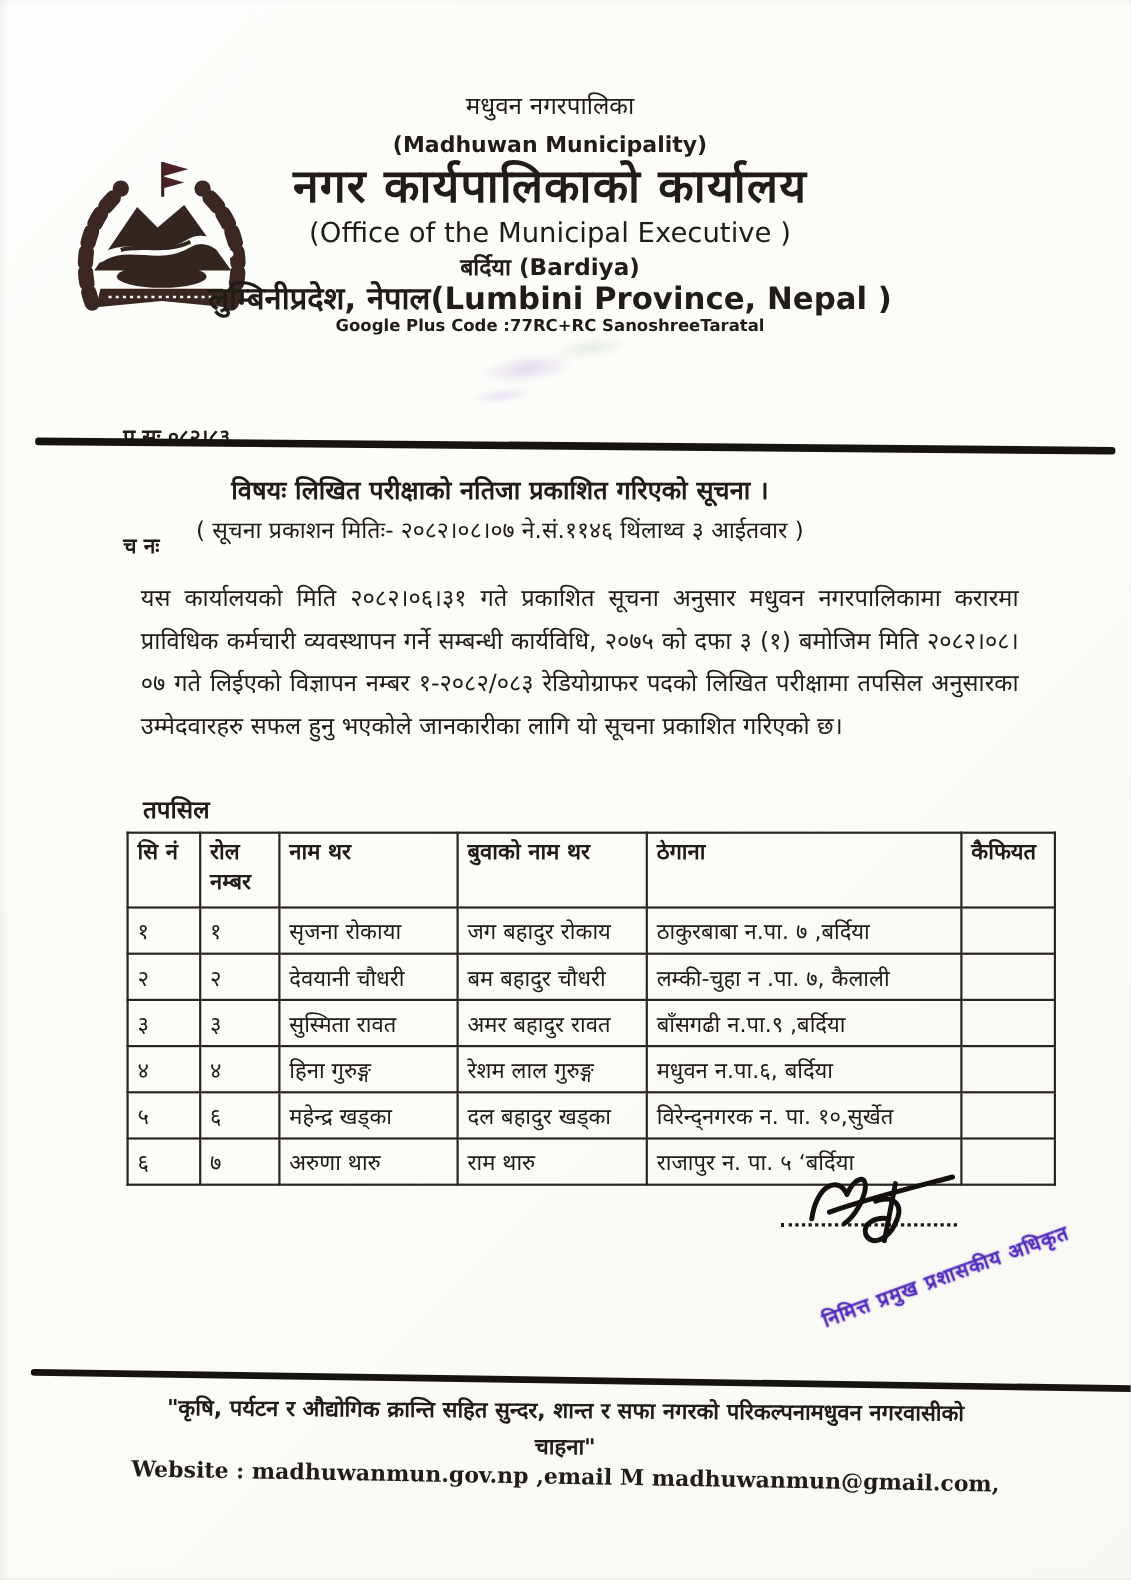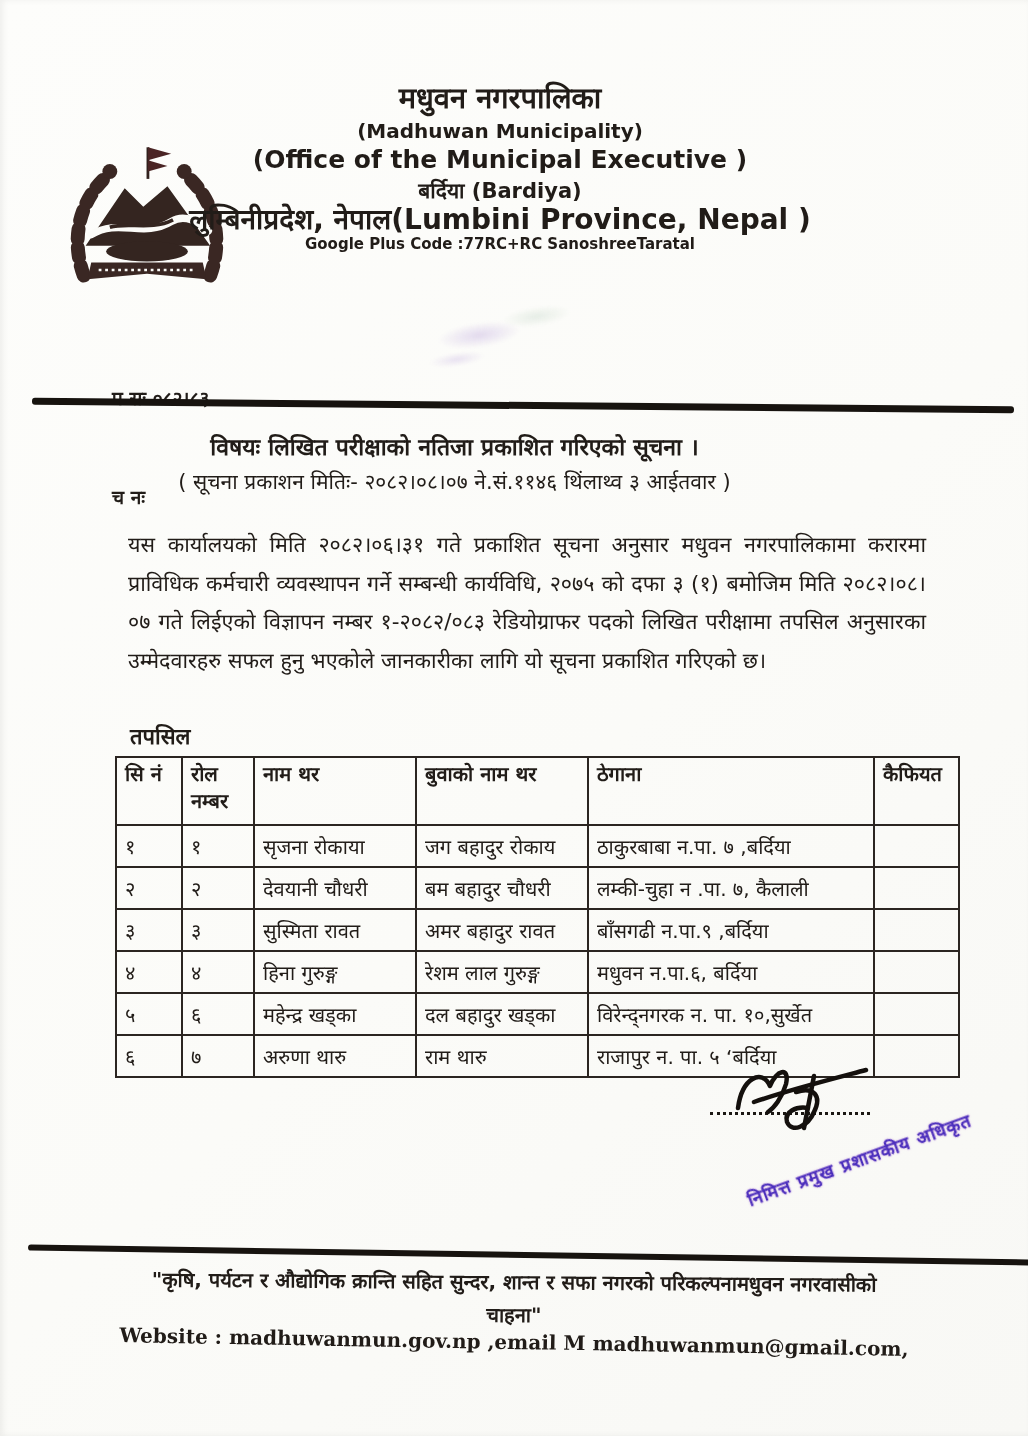--- a/index.html
+++ b/index.html
@@ -9,24 +9,24 @@
     margin:0 auto;
     background:linear-gradient(135deg,#fdfdfb 0%,#fbfbf8 55%,#f8f8f5 100%);
     overflow:hidden;
     font-family:"DejaVu Sans","Liberation Sans",sans-serif;
     color:#211c18;
     box-shadow:inset 3px 0 6px rgba(0,0,0,.06);
   }
   .abs{position:absolute;}
   
   .header-block{left:150px;top:78px;width:700px;text-align:center;}
-  .muni-np{font-size:29px;font-weight:bold;line-height:40px;}
+  .muni-np{font-size:22px;font-weight:normal;line-height:40px;}
   .muni-en{font-size:20px;font-weight:bold;line-height:26px;}
   .office-np{font-size:42px;font-weight:bold;line-height:52px;letter-spacing:1px;}
-  .office-en{font-size:25px;font-weight:bold;line-height:32px;}
+  .office-en{font-size:25px;font-weight:normal;line-height:32px;}
   .district{font-size:21px;font-weight:bold;line-height:30px;}
   .province{font-size:28px;font-weight:bold;line-height:28px;}
   .pluscode{font-size:15px;font-weight:bold;line-height:20px;}
   .logo{left:52px;top:138px;width:190px;height:158px;}
   .ref{left:112px;top:316px;font-size:19px;font-weight:bold;line-height:33px;white-space:pre;}
   
   .stamp-remnant{
     left:420px;top:300px;width:170px;height:70px;
     background:
       radial-gradient(ellipse 60px 18px at 35% 45%, rgba(125,80,190,.20), rgba(125,80,190,0) 70%),
@@ -100,20 +100,21 @@
     <path d="M60,96 C80,90 104,100 128,88" stroke="#342520" stroke-width="4" fill="none"></path>
 
     <ellipse cx="100" cy="122" rx="44" ry="11" fill="#342520"></ellipse>
     <polygon points="40,134 160,134 164,152 100,146 36,152" fill="#3a2723"></polygon>
     <path d="M48,142 L152,142" stroke="#fbfbf8" stroke-width="2.5" stroke-dasharray="3 4"></path>
   </svg>
 
   <div class="abs header-block">
     <div class="muni-np">मधुवन नगरपालिका</div>
     <div class="muni-en">(Madhuwan Municipality)</div>
+    <div class="office-np">नगर कार्यपालिकाको कार्यालय</div>
     <div class="office-en">(Office of the Municipal Executive )</div>
     <div class="district">बर्दिया (Bardiya)</div>
     <div class="province">लुम्बिनीप्रदेश, नेपाल(Lumbini Province, Nepal )</div>
     <div class="pluscode">Google Plus Code :77RC+RC SanoshreeTaratal</div>
   </div>
 
   <div class="abs stamp-remnant"></div>
 
   <div class="abs ref">
     <div>प सः ०८२।८३</div>

